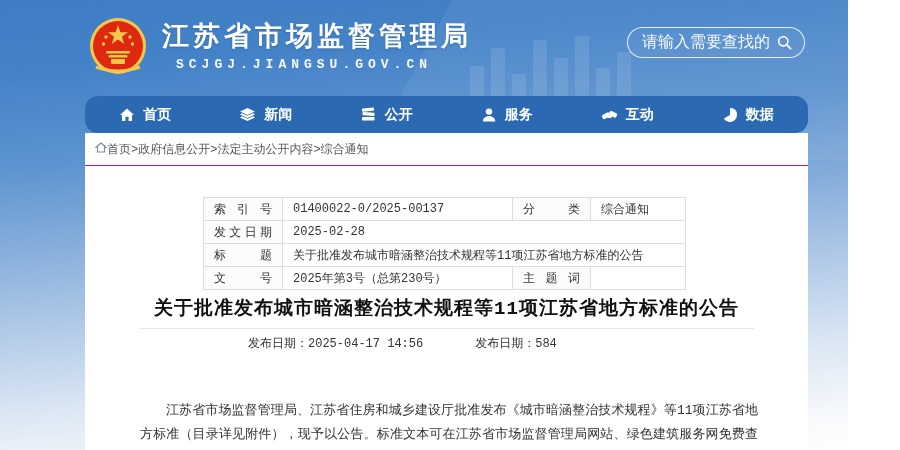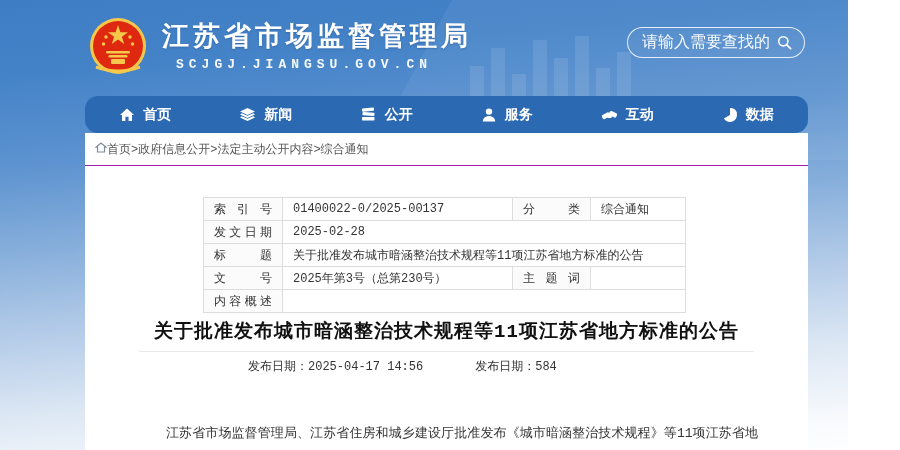--- a/index.html
+++ b/index.html
@@ -183,24 +183,20 @@
       <tr>
         <td class="lbl">标题</td>
         <td colspan="3">关于批准发布城市暗涵整治技术规程等11项江苏省地方标准的公告</td>
       </tr>
       <tr>
         <td class="lbl">文号</td>
         <td>2025年第3号（总第230号）</td>
         <td class="lbl">主题词</td>
         <td></td>
       </tr>
-      <tr>
-        <td class="lbl">内容概述</td>
-        <td colspan="3"></td>
-      </tr>
     </tbody>
       </table>
 
     <div class="article-title">关于批准发布城市暗涵整治技术规程等11项江苏省地方标准的公告</div>
     <div class="divider"></div>
 
     <div class="meta">
       <span class="pub"><span>发布日期：</span><span>2025-04-17 14:56</span></span>
       <span class="views"><span>发布日期：</span><span>584</span></span>
     </div>

